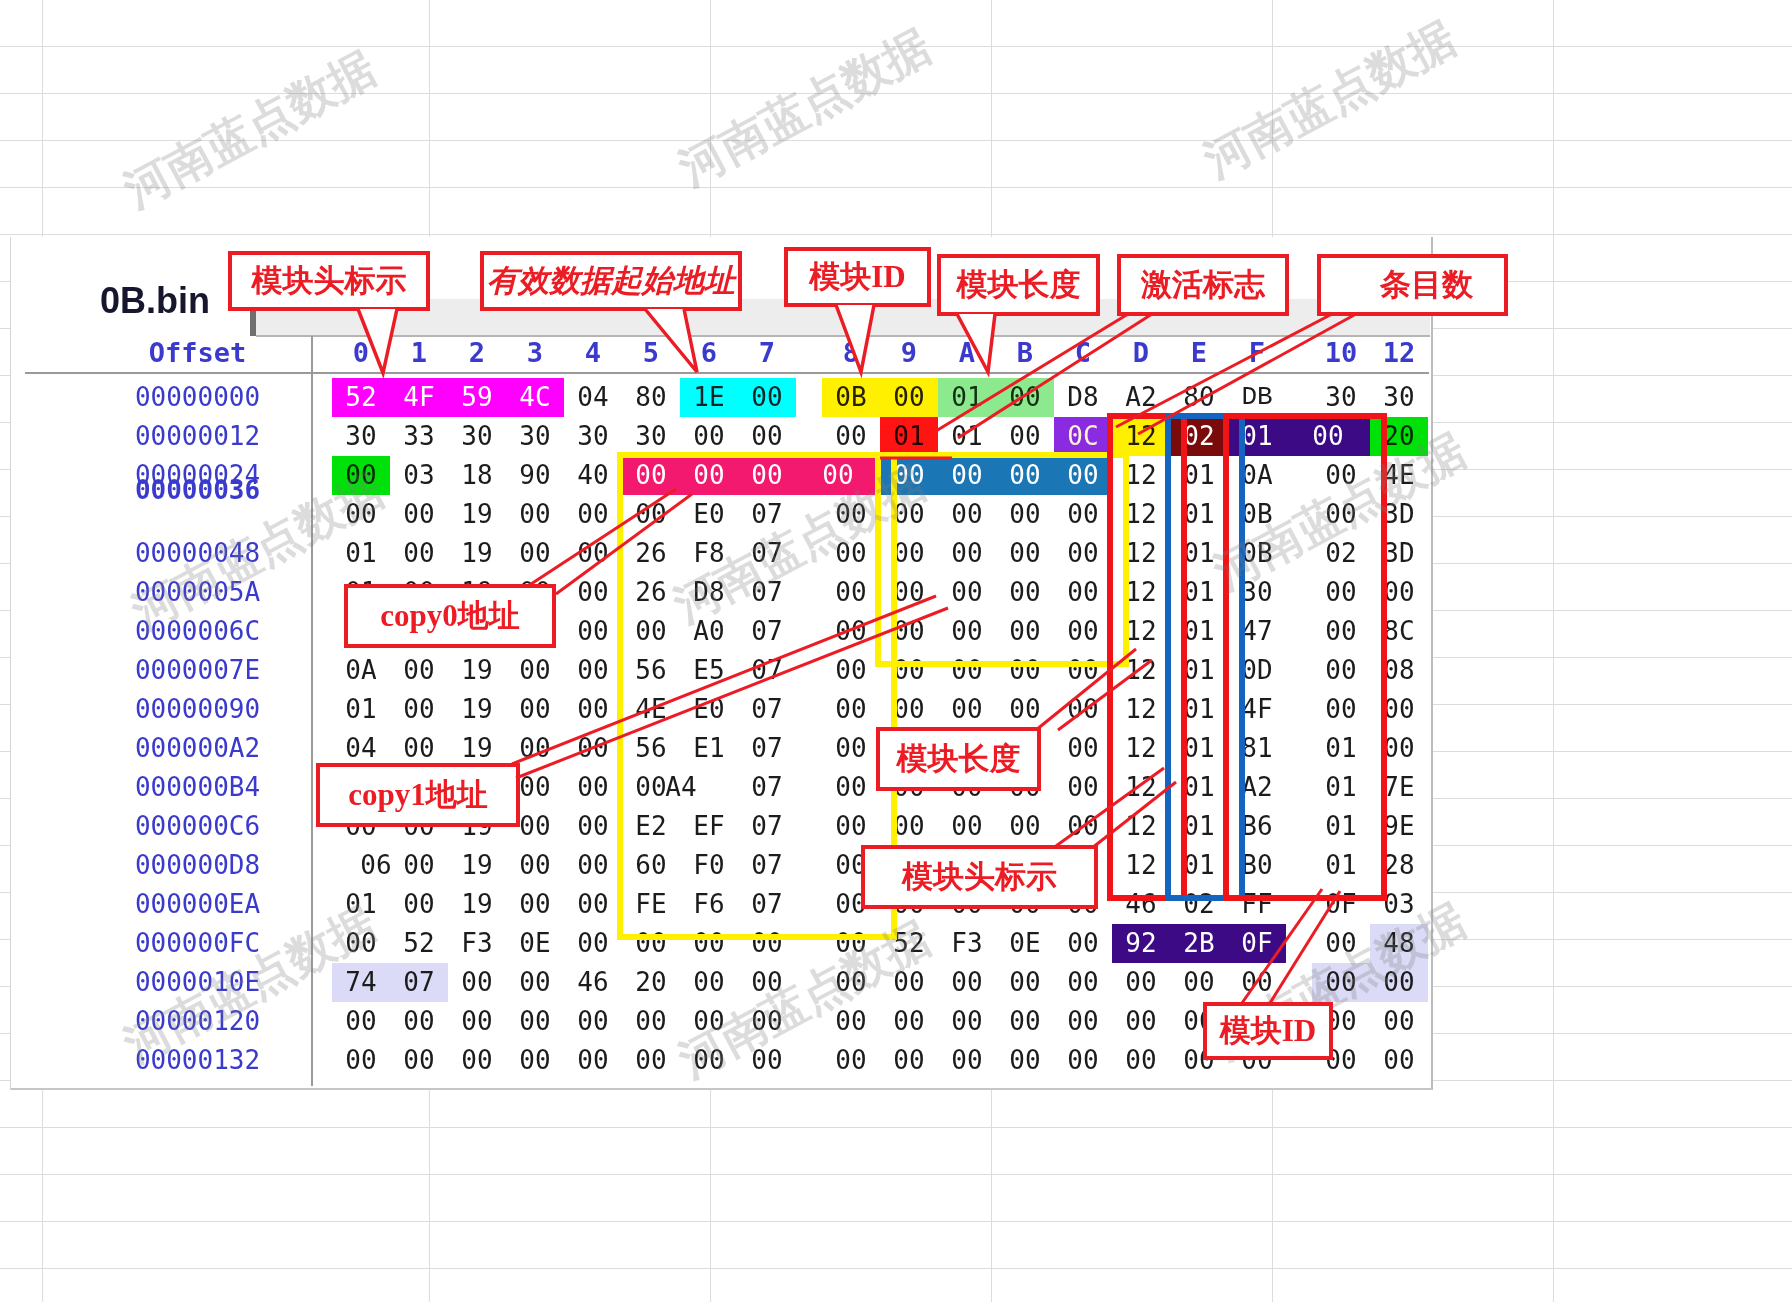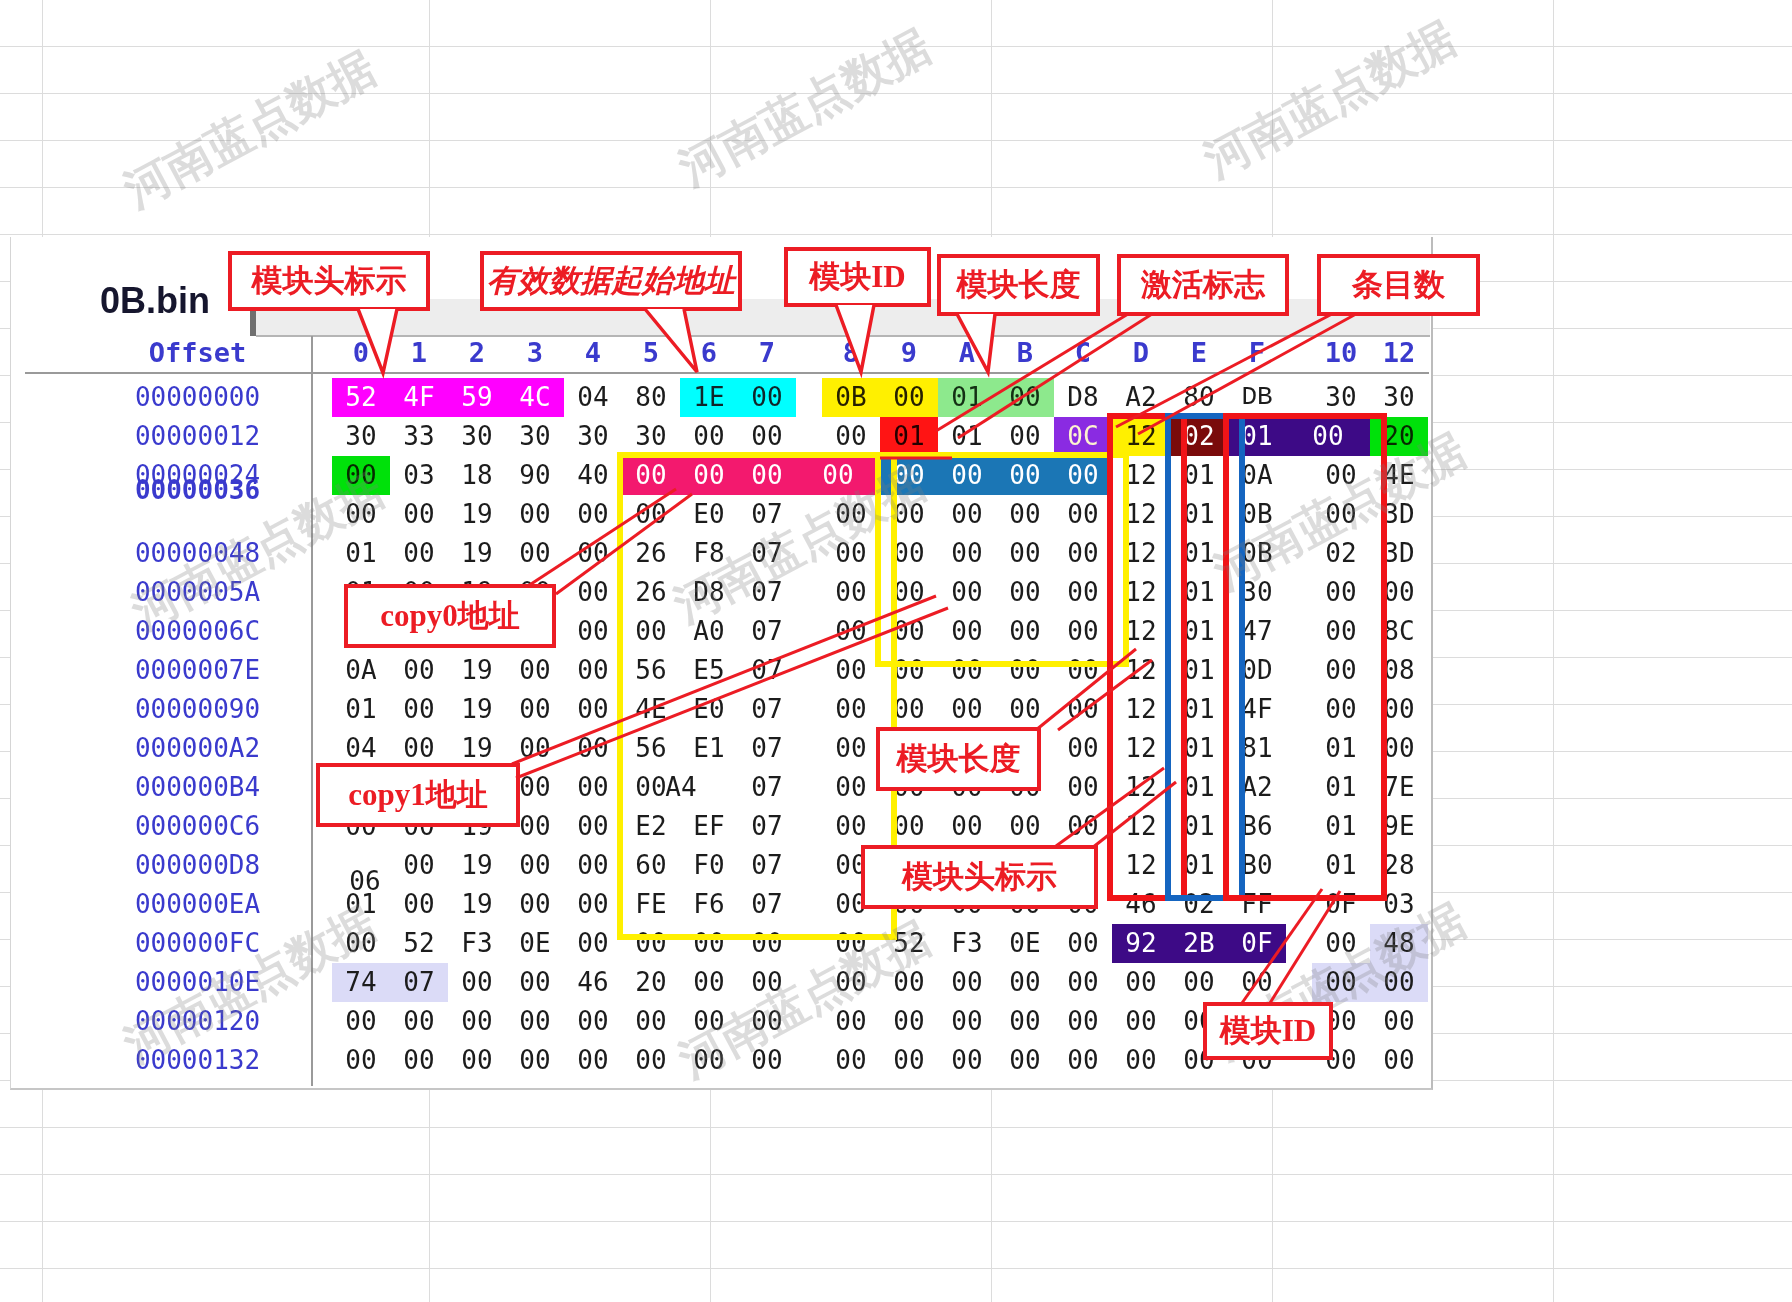--- a/index.html
+++ b/index.html
@@ -298,21 +298,21 @@
       <div class="hexcell" style="left: 880px; top: 807px;">00</div>
       <div class="hexcell" style="left: 938px; top: 807px;">00</div>
       <div class="hexcell" style="left: 996px; top: 807px;">00</div>
       <div class="hexcell" style="left: 1054px; top: 807px;">00</div>
       <div class="hexcell" style="left: 1112px; top: 807px;">12</div>
       <div class="hexcell" style="left: 1170px; top: 807px;">01</div>
       <div class="hexcell" style="left: 1228px; top: 807px;">B6</div>
       <div class="hexcell" style="left: 1312px; top: 807px;">01</div>
       <div class="hexcell" style="left: 1370px; top: 807px;">9E</div>
       <div class="offcell" style="top: 846px;">000000D8</div>
-      <div class="hexcell" style="left: 336px; top: 846px; margin-top: 16px;">06</div>
+      <div class="hexcell" style="left: 347px; top: 846px;">06</div>
       <div class="hexcell" style="left: 390px; top: 846px;">00</div>
       <div class="hexcell" style="left: 448px; top: 846px;">19</div>
       <div class="hexcell" style="left: 506px; top: 846px;">00</div>
       <div class="hexcell" style="left: 564px; top: 846px;">00</div>
       <div class="hexcell" style="left: 622px; top: 846px;">60</div>
       <div class="hexcell" style="left: 680px; top: 846px;">F0</div>
       <div class="hexcell" style="left: 738px; top: 846px;">07</div>
       <div class="hexcell" style="left: 822px; top: 846px;">00</div>
       <div class="hexcell" style="left: 880px; top: 846px;">00</div>
       <div class="hexcell" style="left: 938px; top: 846px;">00</div>
@@ -436,21 +436,21 @@
       <div class="wm" style="left: 250px; top: 985px;">河南蓝点数据</div>
       <div class="wm" style="left: 805px; top: 1000px;">河南蓝点数据</div>
       <div class="wm" style="left: 1340px; top: 982px;">河南蓝点数据</div>
     </div>
   <div id="callouts">
       <div class="callout" style="left: 228px; top: 251px; width: 194px; height: 52px;">模块头标示</div>
       <div class="callout" style="left: 480px; top: 251px; width: 254px; height: 52px; font-style: italic;">有效数据起始地址</div>
       <div class="callout" style="left: 784px; top: 247px; width: 139px; height: 52px;">模块ID</div>
       <div class="callout" style="left: 937px; top: 254px; width: 155px; height: 54px;">模块长度</div>
       <div class="callout" style="left: 1117px; top: 254px; width: 164px; height: 54px;">激活标志</div>
-      <div class="callout" style="left: 1317px; top: 254px; width: 155px; height: 54px;">条目数</div>
+      <div class="callout" style="left: 1317px; top: 254px; width: 155px; height: 54px; padding-left: 28px;">条目数</div>
       <div class="callout" style="left: 344px; top: 584px; width: 204px; height: 56px;">copy0地址</div>
       <div class="callout" style="left: 316px; top: 763px; width: 196px; height: 56px;">copy1地址</div>
       <div class="callout" style="left: 876px; top: 727px; width: 157px; height: 56px;">模块长度</div>
       <div class="callout" style="left: 861px; top: 845px; width: 229px; height: 56px;">模块头标示</div>
       <div class="callout" style="left: 1203px; top: 1002px; width: 122px; height: 50px;">模块ID</div>
     </div>
   <svg id="lines" width="1792" height="1302">
       <path d="M358,309 L383,373 L397,309" fill="#ffffff" stroke="#EC1C24" stroke-width="3.5"></path>
       <path d="M645,309 L697,372 L684,309" fill="#ffffff" stroke="#EC1C24" stroke-width="3.5"></path>
       <path d="M836,305 L861,372 L874,305" fill="#ffffff" stroke="#EC1C24" stroke-width="3.5"></path>

